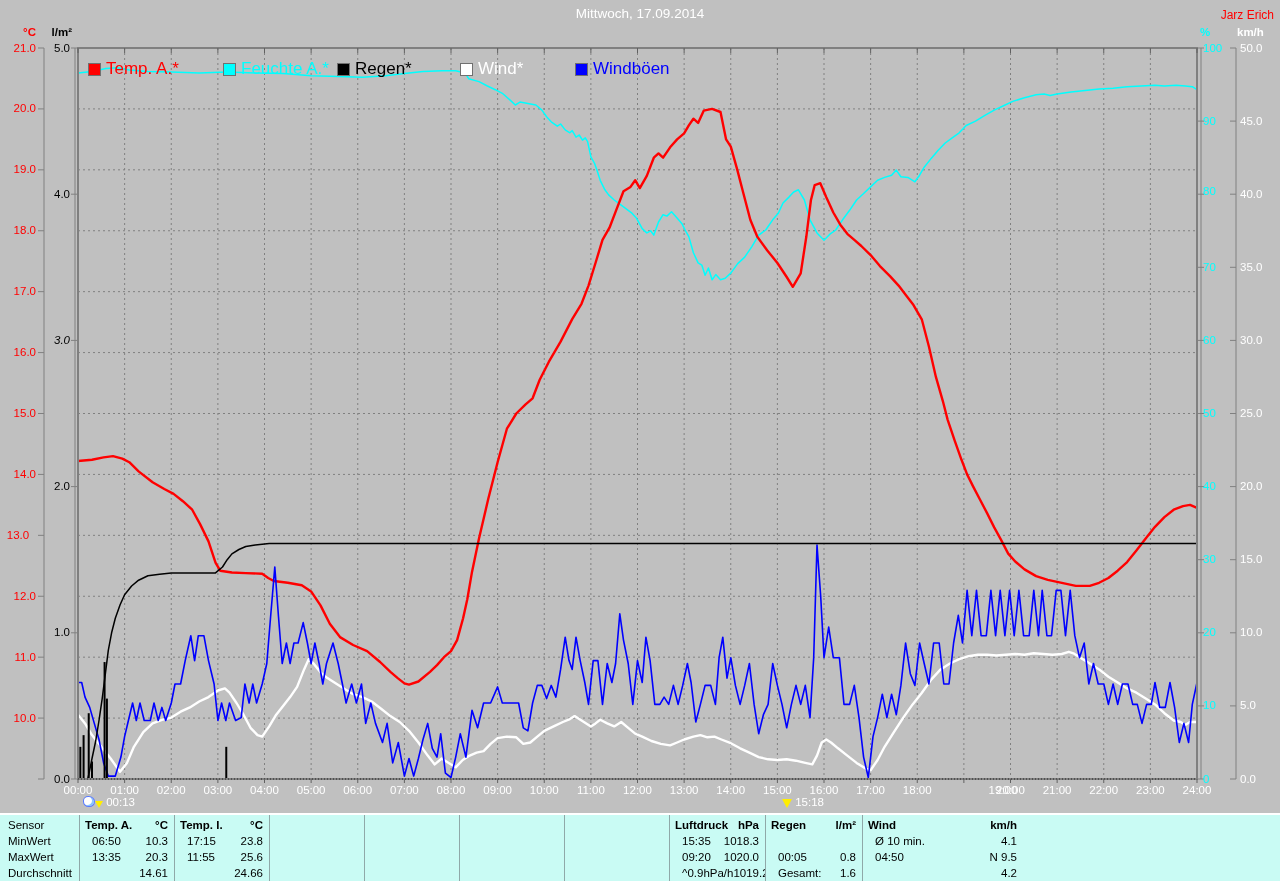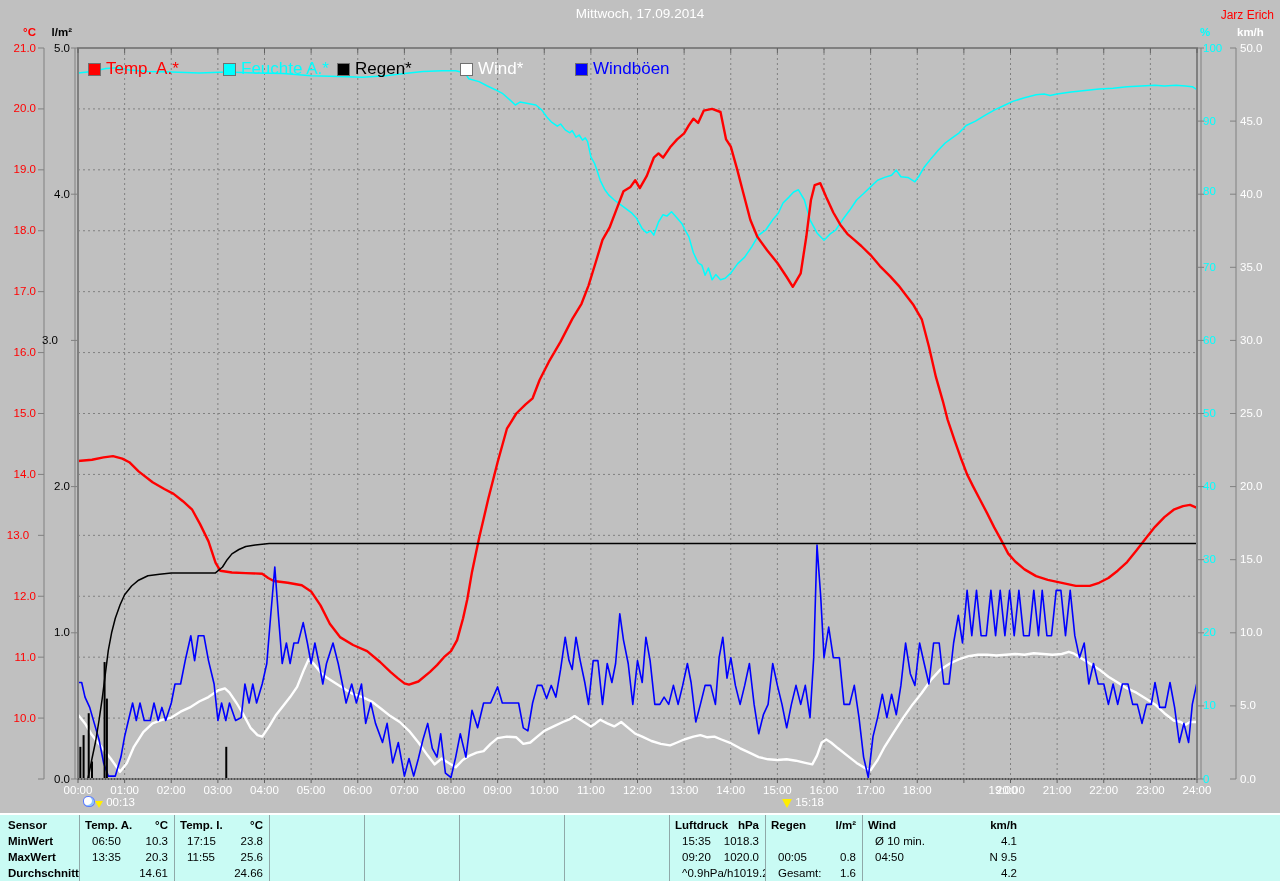--- a/index.html
+++ b/index.html
@@ -25,21 +25,21 @@
   .table{left:0;top:813px;width:1280px;height:68px;background:#c9fbf4;
          border-top:2px solid #ffffff;display:flex;box-sizing:border-box;}
   .tcol{height:100%;box-sizing:border-box;border-right:1px solid #8fa8a8;padding-top:2px;}
   .tcol.noline{border-right:none;}
   .trow{height:16px;line-height:16px;display:flex;justify-content:space-between;
         font-size:11.5px;color:#000;overflow:hidden;}
   .trow.h{font-weight:bold;}
   .trow .l{padding-left:12px;}
   .trow.h .l{padding-left:5px;}
   .trow .r{padding-right:6px;text-align:right;}
-  .labcol .trow{font-weight:bold;padding-left:8px;}
+  .labcol .trow{font-weight:normal;padding-left:8px;}
 </style>
 </head>
 <body>
 
 <div class="screen">
 
   <svg id="chart-svg" width="1280" height="812">
       <line x1="124.625" y1="48" x2="124.625" y2="779" stroke="#808080" stroke-dasharray="2 3"></line>
       <line x1="171.25" y1="48" x2="171.25" y2="779" stroke="#808080" stroke-dasharray="2 3"></line>
       <line x1="217.875" y1="48" x2="217.875" y2="779" stroke="#808080" stroke-dasharray="2 3"></line>
@@ -209,21 +209,21 @@
       <div class="lab" style="left: 0px; width: 36px; text-align: right; color: rgb(255, 0, 0); top: 346.083px;">16.0</div>
       <div class="lab" style="left: 0px; width: 36px; text-align: right; color: rgb(255, 0, 0); top: 407px;">15.0</div>
       <div class="lab" style="left: 0px; width: 36px; text-align: right; color: rgb(255, 0, 0); top: 467.917px;">14.0</div>
       <div class="lab" style="left: 0px; width: 36px; text-align: center; color: rgb(255, 0, 0); top: 528.833px;">13.0</div>
       <div class="lab" style="left: 0px; width: 36px; text-align: right; color: rgb(255, 0, 0); top: 589.75px;">12.0</div>
       <div class="lab" style="left: 0px; width: 36px; text-align: right; color: rgb(255, 0, 0); top: 650.667px;">11.0</div>
       <div class="lab" style="left: 0px; width: 36px; text-align: right; color: rgb(255, 0, 0); top: 711.583px;">10.0</div>
       <div class="lab" style="left: 0px; width: 36px; text-align: left; color: rgb(255, 0, 0); top: 816px;">9.0</div>
       <div class="lab" style="left: 30px; width: 40px; text-align: right; color: rgb(0, 0, 0); top: 41.5px;">5.0</div>
       <div class="lab" style="left: 30px; width: 40px; text-align: right; color: rgb(0, 0, 0); top: 187.7px;">4.0</div>
-      <div class="lab" style="left: 30px; width: 40px; text-align: center; color: rgb(0, 0, 0); top: 333.9px;">3.0</div>
+      <div class="lab" style="left: 30px; width: 40px; text-align: right; color: rgb(0, 0, 0); top: 333.9px; font-style: italic;">3.0</div>
       <div class="lab" style="left: 30px; width: 40px; text-align: right; color: rgb(0, 0, 0); top: 480.1px;">2.0</div>
       <div class="lab" style="left: 30px; width: 40px; text-align: right; color: rgb(0, 0, 0); top: 626.3px;">1.0</div>
       <div class="lab" style="left: 30px; width: 40px; text-align: right; color: rgb(0, 0, 0); top: 772.5px;">0.0</div>
       <div class="lab" style="left: 1203px; color: rgb(0, 255, 255); top: 41.5px;">100</div>
       <div class="lab" style="left: 1203px; color: rgb(0, 255, 255); top: 114.6px;">90</div>
       <div class="lab" style="left: 1203px; color: rgb(0, 255, 255); top: 185px;">80</div>
       <div class="lab" style="left: 1203px; color: rgb(0, 255, 255); top: 260.8px;">70</div>
       <div class="lab" style="left: 1203px; color: rgb(0, 255, 255); top: 333.9px;">60</div>
       <div class="lab" style="left: 1203px; color: rgb(0, 255, 255); top: 407px;">50</div>
       <div class="lab" style="left: 1203px; color: rgb(0, 255, 255); top: 480.1px;">40</div>

